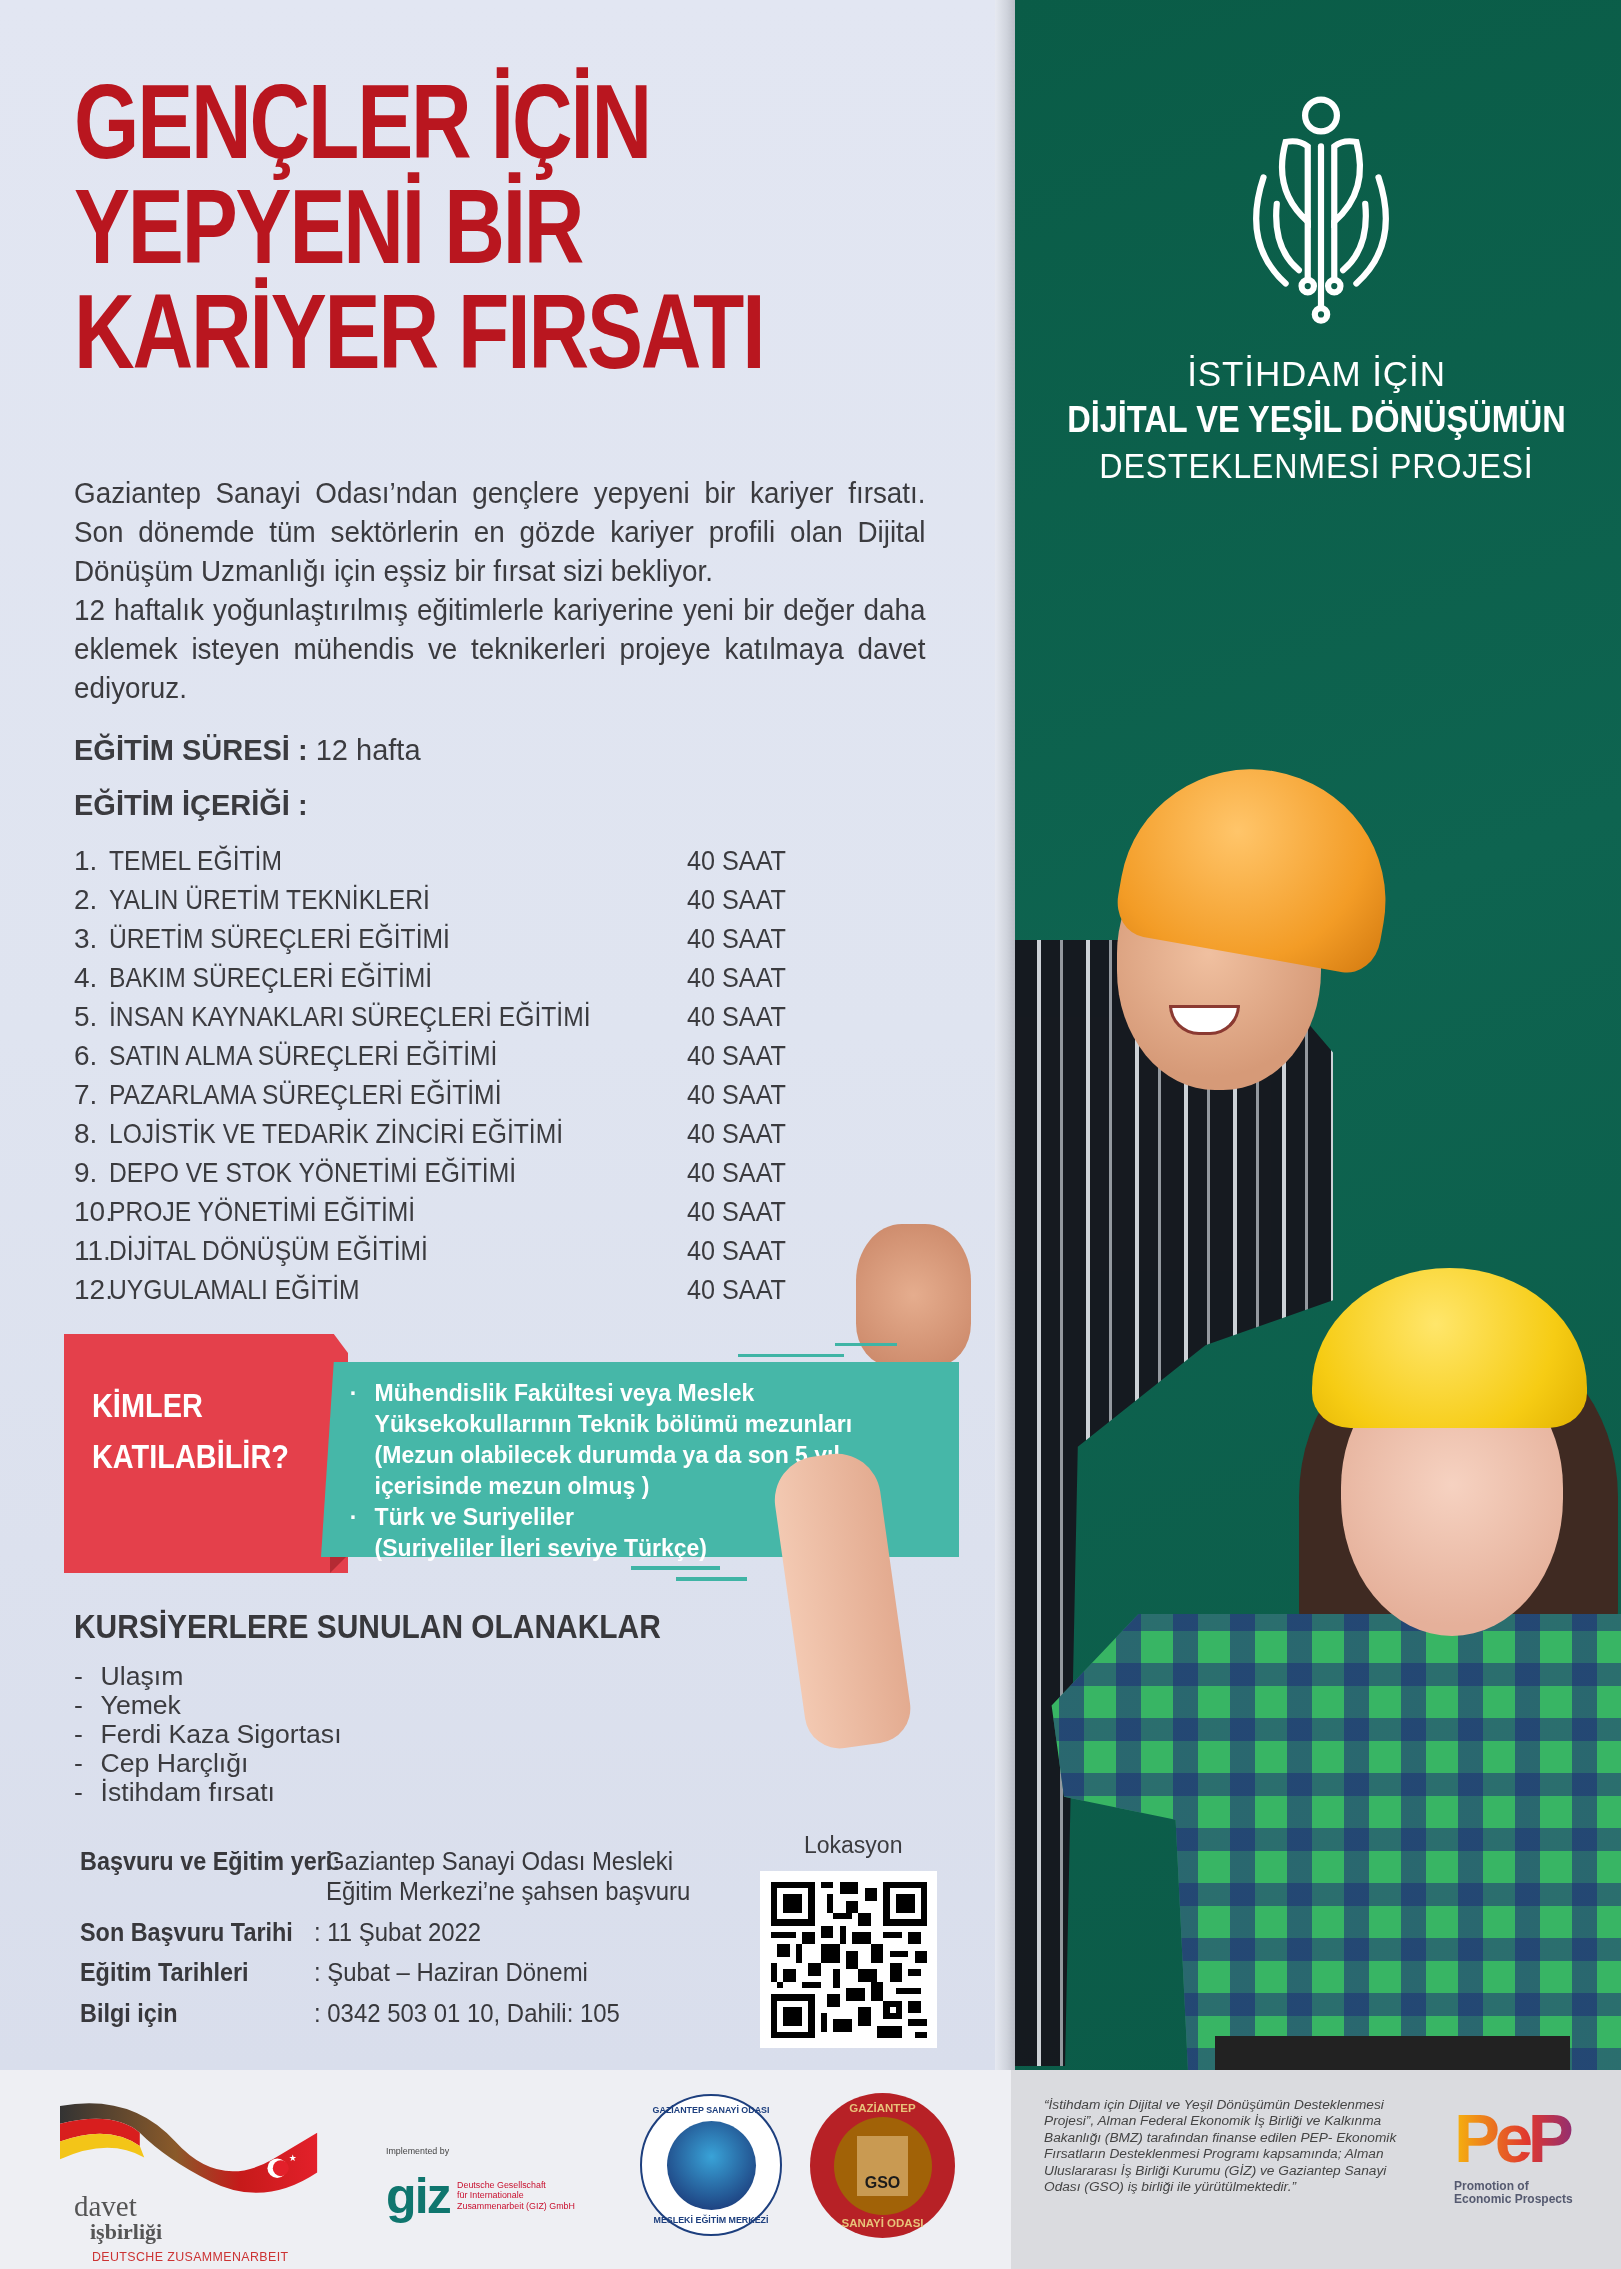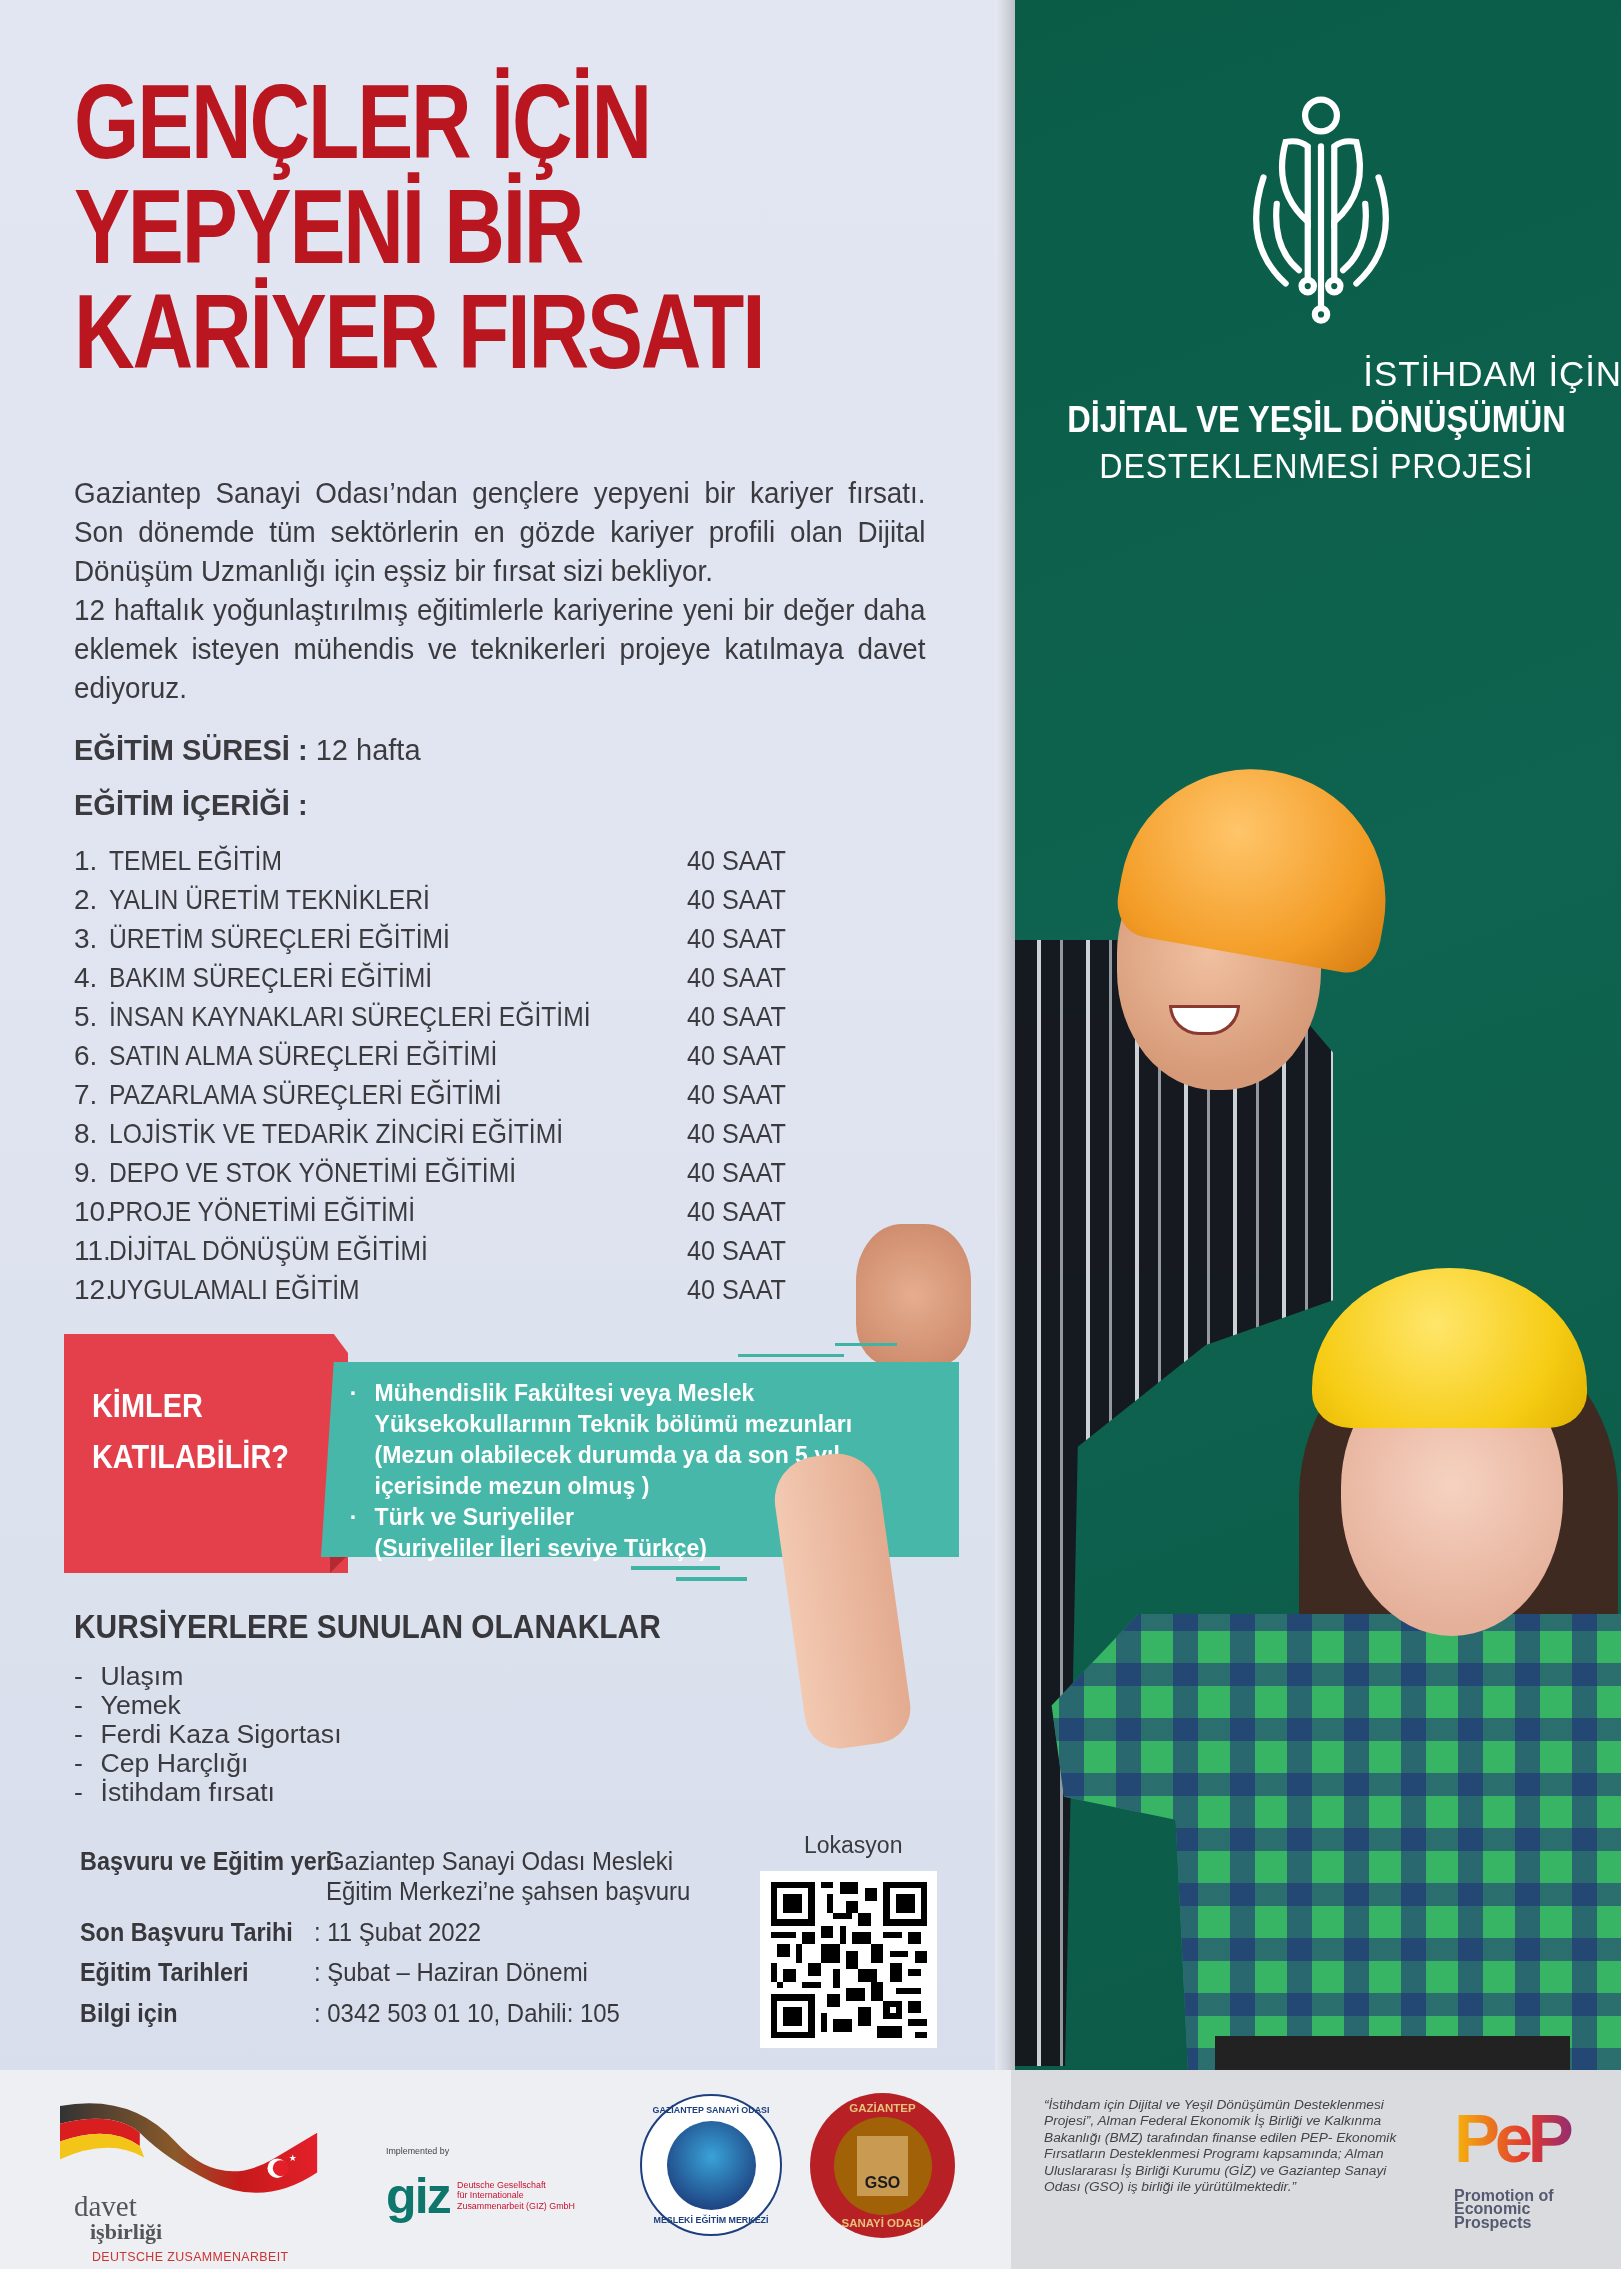--- a/index.html
+++ b/index.html
@@ -52,21 +52,21 @@
   .info .label { font-weight: 700; width: 234px; transform: scaleX(0.9); transform-origin: left top; white-space: nowrap; }
   .info .val { transform: scaleX(0.92); transform-origin: left top; white-space: nowrap; }
   .info .row.first .label { width: 246px; }
 
   .qr-label { position: absolute; left: 804px; top: 1832px; font-size: 23px; color: #3b3b3f; }
   .qr { position: absolute; left: 760px; top: 1871px; width: 177px; height: 177px; background: #fff; padding: 10.6px; }
   .qr svg { width: 156px; height: 156px; display: block; }
 
   .logo-mark { position: absolute; left: 1237px; top: 93px; width: 168px; height: 235px; }
   .project-title { position: absolute; left: 1011px; top: 351px; width: 611px; text-align: center; color: #fff; }
-  .project-title .l1 { font-size: 35px; line-height: 46px; letter-spacing: 0.9px; text-align: right; }
+  .project-title .l1 { font-size: 35px; line-height: 46px; letter-spacing: 0.9px; }
   .project-title .l2 { font-size: 37px; line-height: 46px; font-weight: 700; transform: scaleX(0.88); }
   .project-title .l3 { font-size: 35px; line-height: 46px; letter-spacing: 0.9px; transform: scaleX(0.92); }
 
   .photo { position: absolute; }
   .man-body { left: 1014px; top: 940px; width: 319px; height: 1126px; background:
       repeating-linear-gradient(90deg, #17171e 0 23px, #d8d8df 23px 26.6px, #17171e 26.6px 46px, #9c9ca4 46px 49px),
       #17171e; opacity: 0.95; clip-path: polygon(0 0, 70% 0, 100% 10%, 100% 32%, 60% 36%, 20% 45%, 16% 100%, 0 100%); }
   .man-head { left: 1117px; top: 842px; width: 204px; height: 248px; border-radius: 45% 45% 48% 48%; background: radial-gradient(circle at 45% 45%, #f0c0a0, #d69a78 70%); }
   .man-helmet { left: 1126px; top: 770px; width: 266px; height: 186px; background: radial-gradient(circle at 40% 35%, #ffc56a, #f39c26 65%, #d37a10); border-radius: 50% 50% 12% 12% / 70% 70% 20% 20%; transform: rotate(10deg); }
   .man-smile { left: 1169px; top: 1005px; width: 71px; height: 30px; background: #fff; border-radius: 0 0 35px 35px; border: 3.5px solid #8b3a32; }
@@ -106,21 +106,21 @@
   .badge .top-label, .badge .bot-label { position: absolute; left: 0; width: 100%; text-align: center; font-size: 8.9px; font-weight: 700; }
   .badge.mem .top-label { top: 8.9px; color: #1d3f7e; }
   .badge.mem .bot-label { bottom: 8.9px; color: #1d3f7e; }
   .badge.gso .top-label { top: 8.9px; color: #e8c27a; font-size: 11.5px; }
   .badge.gso .bot-label { bottom: 8.9px; color: #e8c27a; font-size: 11.5px; }
 
   .disclaimer { position: absolute; left: 1044px; top: 2097px; width: 372px; font-size: 13.7px; line-height: 16.4px; font-style: italic; color: #444; }
   .pep { position: absolute; left: 1454px; top: 2108px; width: 133px; }
   .pep .mark { font-size: 69px; font-weight: 700; line-height: 62px; letter-spacing: -5.3px;
     background: linear-gradient(90deg, #f6b40e, #e0382f 55%, #7a2b85); -webkit-background-clip: text; background-clip: text; color: transparent; }
-  .pep .sub { font-size: 16px; font-weight: 700; color: #555a70; line-height: 13.3px; margin-top: 19px; }
+  .pep .sub { font-size: 12px; font-weight: 700; color: #555a70; line-height: 13.3px; margin-top: 10px; }
 </style>
 </head>
 <body>
 
 <div class="left-bg"></div>
 <div class="right-bg"></div>
 
 <div class="photo man-body"></div>
 <div class="photo man-head"></div>
 <div class="photo man-smile"></div>

